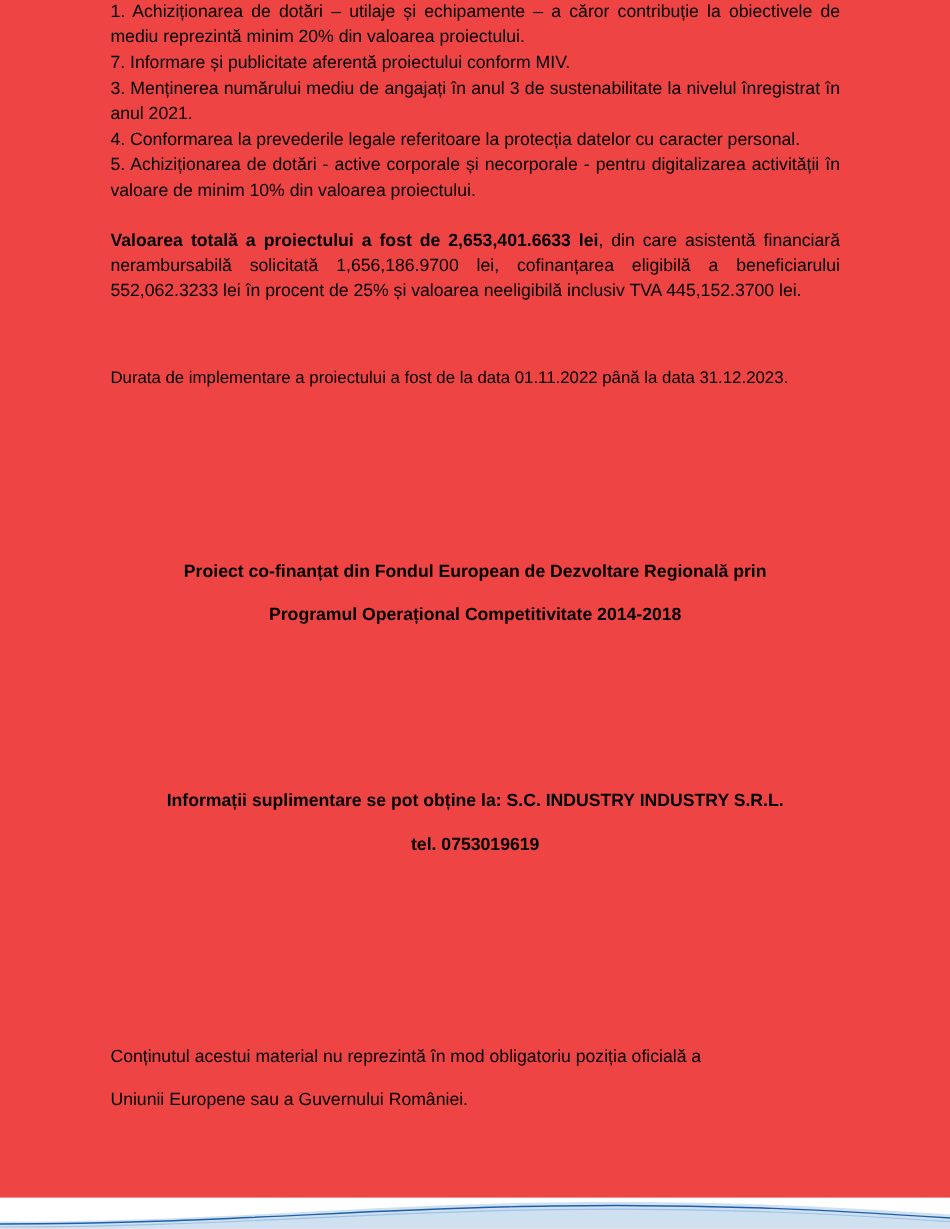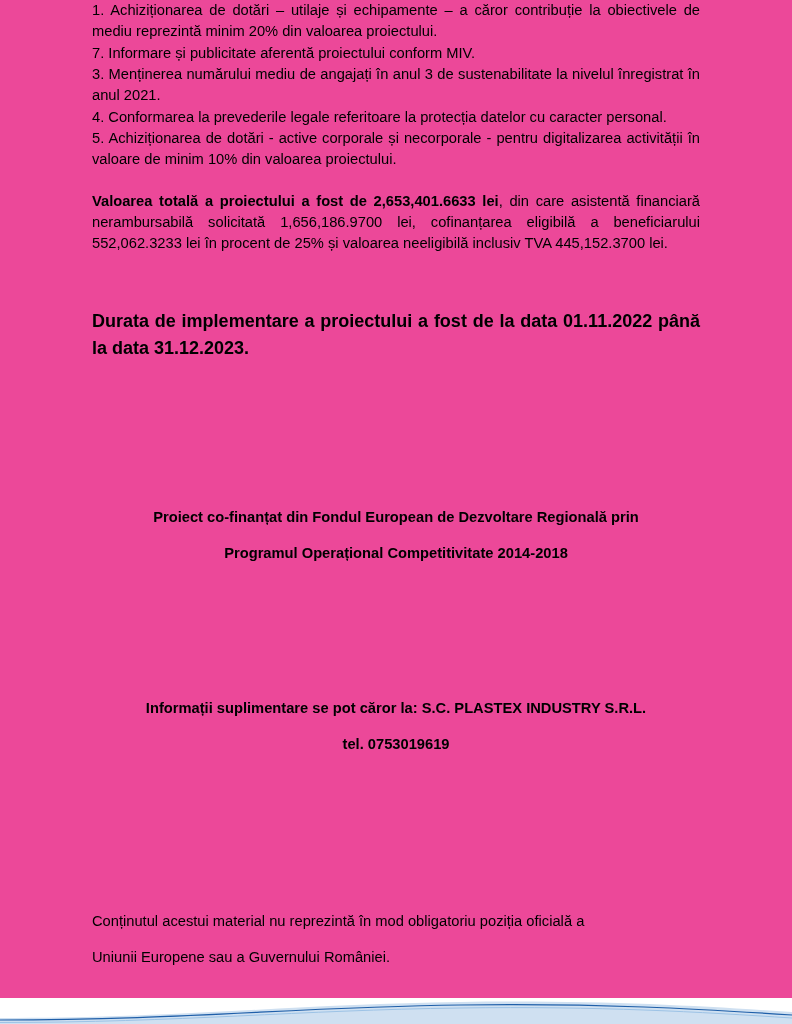--- a/index.html
+++ b/index.html
@@ -14,21 +14,21 @@
     font-family: "Liberation Sans", sans-serif;
     color: #000000;
     overflow: hidden;
   }
   .page {
     position: absolute;
     left: 0;
     top: 0;
     width: 792px;
     height: 1024px;
-    background: #ec4899;
+    background: #ef4444;
   }
   .content {
     position: absolute;
     left: 92px;
     top: 0px;
     width: 608px;
   }
   .para {
     font-size: 14.7px;
     line-height: 1.45;
@@ -37,22 +37,22 @@
   }
   .list-item {
     font-size: 14.7px;
     line-height: 1.45;
     text-align: justify;
     margin: 0;
   }
   .spacer-md { height: 20px; }
   .bold { font-weight: bold; }
   .block-bold {
-    font-weight: bold;
-    font-size: 18px;
+    font-weight: normal;
+    font-size: 14px;
     line-height: 1.45;
     text-align: justify;
   }
   .centered {
     text-align: left;
     font-size: 14.7px;
     line-height: 1.45;
   }
   .centered-bold {
     text-align: center;
@@ -103,21 +103,21 @@
     <div style="height:38px"></div>
 
 
     <div style="height:76px"></div>
 
     <p class="centered-bold">Proiect co-finanțat din Fondul European de Dezvoltare Regională prin</p>
     <p class="centered-bold">Programul Operațional Competitivitate 2014-2018</p>
 
     <div style="height:104px"></div>
 
-    <p class="centered-bold">Informații suplimentare se pot căror la: S.C. PLASTEX INDUSTRY S.R.L.</p>
+    <p class="centered-bold">Informații suplimentare se pot obține la: S.C. INDUSTRY INDUSTRY S.R.L.</p>
     <p class="centered-bold">tel. 0753019619</p>
 
     <div style="height:126px"></div>
 
     <p class="centered">Conținutul acestui material nu reprezintă în mod obligatoriu poziția oficială a</p>
     <p class="centered">Uniunii Europene sau a Guvernului României.</p>
 
   </div>
 
   <div class="footer-band">

